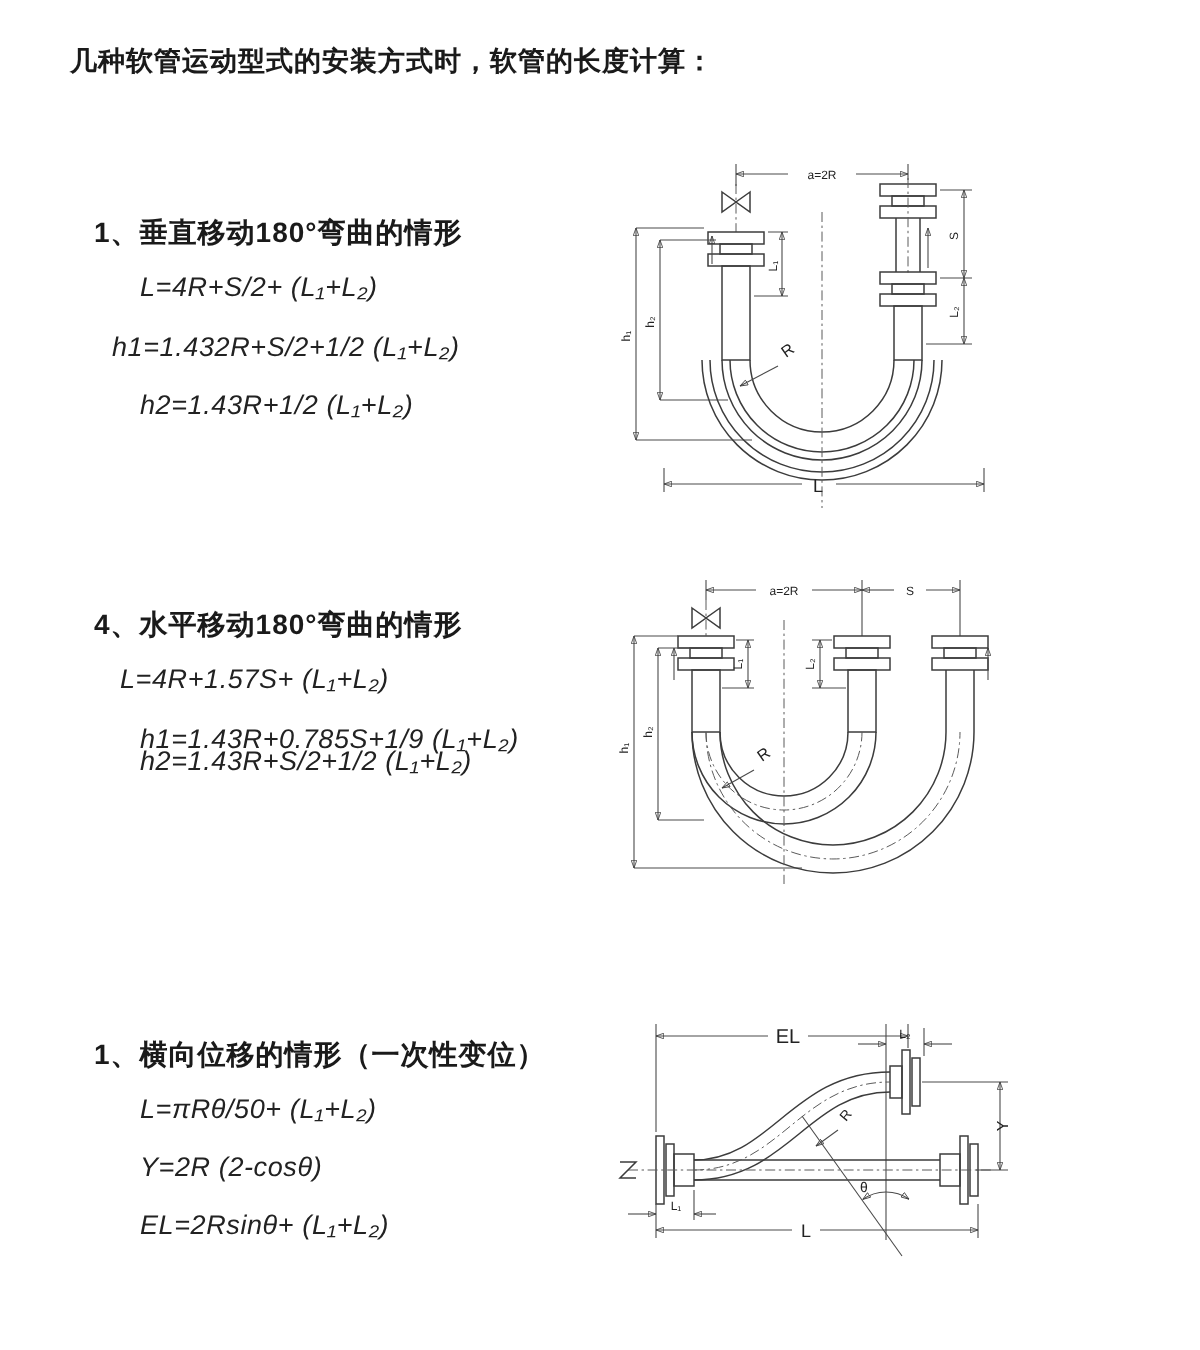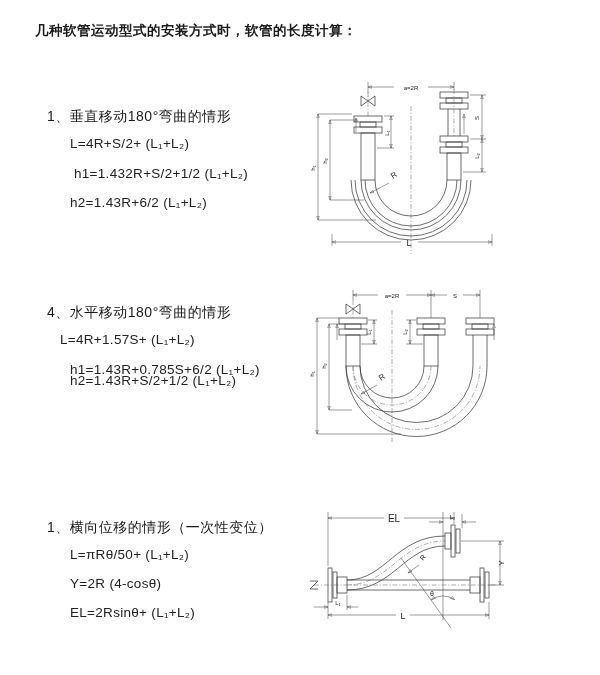--- a/index.html
+++ b/index.html
@@ -2,52 +2,52 @@
 <html><head>
 <meta charset="utf-8">
 <style>
   html,body{margin:0;padding:0;}
   body{
     width:600px;height:675px;background:#ffffff;position:relative;overflow:hidden;
     font-family:"Liberation Sans","DejaVu Sans",sans-serif;color:#1a1a1a;
   }
   .abs{position:absolute;white-space:nowrap;text-align:center;}
   .title{font-size:13.5px;font-weight:bold;letter-spacing:0.5px;}
-  .sec-heading{font-size:14px;font-weight:normal;letter-spacing:0.5px;}
-  .formula{font-size:13.5px;font-weight:normal;letter-spacing:0.3px;color:#222;}
+  .sec-heading{font-size:14px;font-weight:bold;letter-spacing:0.5px;}
+  .formula{font-size:13.5px;font-weight:normal;letter-spacing:0.3px;color:#222;font-style:italic;}
   .fig{position:absolute;}
   svg{overflow:visible;}
   svg *{vector-effect:none;}
   .ln path,.ln rect,.ln line{fill:none;stroke:#3c3c3c;stroke-width:0.75;}
   .ln .dim{stroke:#4a4a4a;stroke-width:0.55;}
   .ln .cl{stroke:#5a5a5a;stroke-width:0.5;stroke-dasharray:5 1.8 1.2 1.8;}
   .ln text{stroke:none;fill:#222;font-family:"Liberation Sans","DejaVu Sans",sans-serif;font-size:7px;}
   .ln .t6{font-size:6px;}
   .ln .t8{font-size:8px;}
   .ln .t9{font-size:9px;}
   .ln .t10{font-size:10px;}
 </style>
 </head>
 <body>
 
 <div class="abs title" style="left:35px;top:22px">几种软管运动型式的安装方式时，软管的长度计算：</div>
 
 <div class="abs sec-heading" style="left:47px;top:108px">1、垂直移动180°弯曲的情形</div>
 <div class="abs formula" style="left:70px;top:136px">L=4R+S/2+ (L₁+L₂)</div>
-<div class="abs formula" style="left:74px;top:166px">h1=1.432R+S/2+1/2 (L₁+L₂)</div>
-<div class="abs formula" style="left:70px;top:195px">h2=1.43R+6/2 (L₁+L₂)</div>
+<div class="abs formula" style="left:56px;top:166px">h1=1.432R+S/2+1/2 (L₁+L₂)</div>
+<div class="abs formula" style="left:70px;top:195px">h2=1.43R+1/2 (L₁+L₂)</div>
 
 <div class="abs sec-heading" style="left:47px;top:304px">4、水平移动180°弯曲的情形</div>
 <div class="abs formula" style="left:60px;top:332px">L=4R+1.57S+ (L₁+L₂)</div>
-<div class="abs formula" style="left:70px;top:362px">h1=1.43R+0.785S+6/2 (L₁+L₂)</div>
+<div class="abs formula" style="left:70px;top:362px">h1=1.43R+0.785S+1/9 (L₁+L₂)</div>
 <div class="abs formula" style="left:70px;top:373px">h2=1.43R+S/2+1/2 (L₁+L₂)</div>
 
 <div class="abs sec-heading" style="left:47px;top:519px">1、横向位移的情形（一次性变位）</div>
 <div class="abs formula" style="left:70px;top:547px">L=πRθ/50+ (L₁+L₂)</div>
-<div class="abs formula" style="left:70px;top:576px">Y=2R (4-cosθ)</div>
+<div class="abs formula" style="left:70px;top:576px">Y=2R (2-cosθ)</div>
 <div class="abs formula" style="left:70px;top:605px">EL=2Rsinθ+ (L₁+L₂)</div>
 
 <svg class="fig ln" style="left:306px;top:76px" width="242" height="186" viewBox="0 0 242 186">
   <defs>
     <marker id="ar" markerWidth="8" markerHeight="6" refX="7.5" refY="3" orient="auto-start-reverse">
       <path d="M0.5,0.5 L7.5,3 L0.5,5.5 Z" fill="#333" stroke="none"></path>
     </marker>
     <pattern id="hx" width="3" height="3" patternUnits="userSpaceOnUse">
       <path d="M0,0 L3,3 M3,0 L0,3" stroke="#666" stroke-width="0.35" fill="none"></path>
     </pattern>

